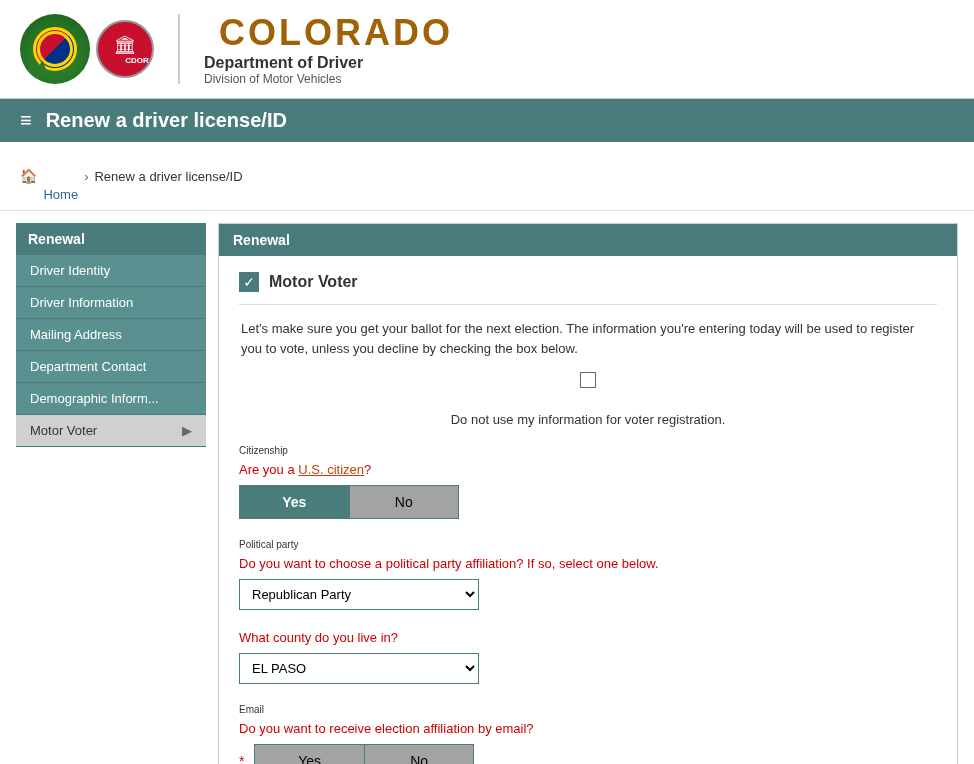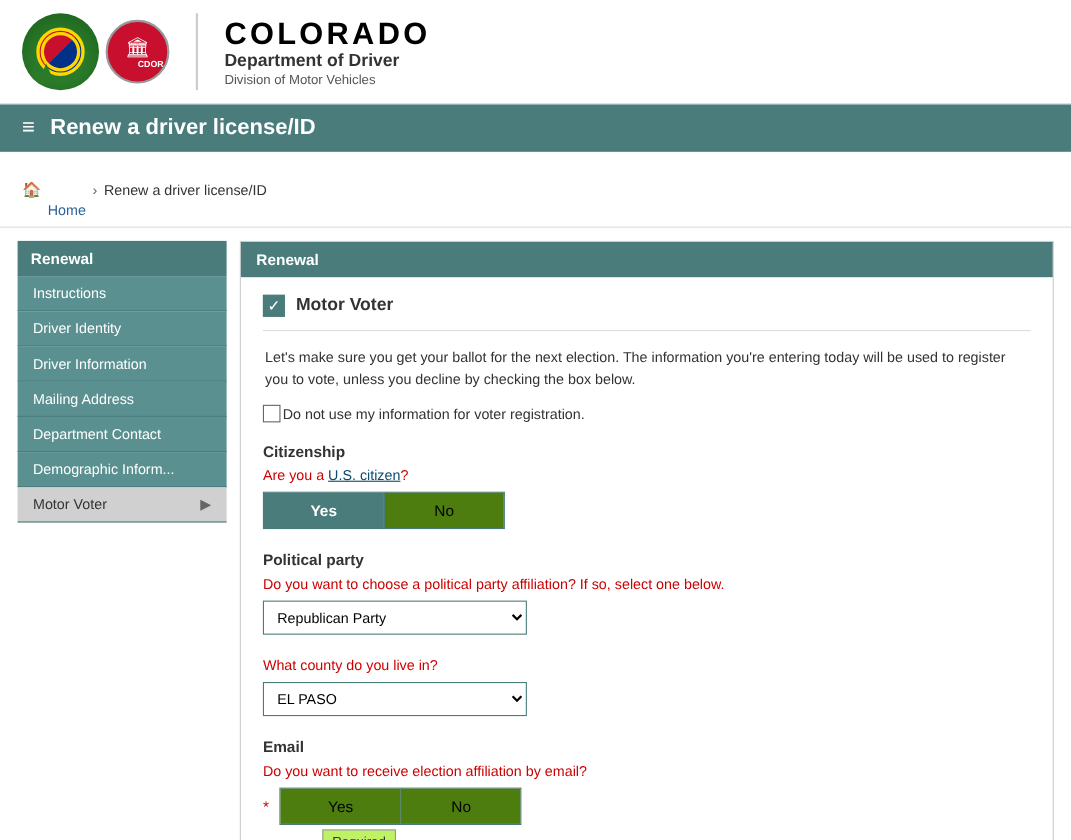--- a/index.html
+++ b/index.html
@@ -9,21 +9,21 @@
     .header { display: flex; align-items: center; padding: 12px 20px; border-bottom: 1px solid #ccc; background: #fff; }
     .header-logo { display: flex; align-items: center; gap: 12px; }
     .logo-circles { display: flex; align-items: center; gap: 6px; }
     .logo-circle-colorado { width: 70px; height: 70px; border-radius: 50%; background: radial-gradient(circle at 50% 60%, #2a7a2a 40%, #1a5c1a 100%); position: relative; overflow: hidden; display: flex; align-items: center; justify-content: center; }
     .logo-circle-colorado::before { content: ''; position: absolute; width: 38px; height: 38px; border-radius: 50%; background: linear-gradient(135deg, #c8102e 50%, #003087 50%); border: 3px solid #ffd700; }
     .logo-circle-cdor { width: 58px; height: 58px; border-radius: 50%; background: #c8102e; display: flex; align-items: center; justify-content: center; flex-direction: column; border: 2px solid #999; }
     .logo-circle-cdor .cdor-icon { font-size: 18px; color: #fff; }
     .logo-circle-cdor .cdor-text { font-size: 8px; color: #fff; font-weight: bold; margin-left: 24px; }
     .header-divider { width: 2px; height: 70px; background: #ccc; margin: 0 12px; }
     .header-title-block { display: flex; flex-direction: column; }
-    .header-title-block .co-title { font-size: 28px; font-weight: bold; letter-spacing: 3px; color: #000000; }
+    .header-title-block .co-title { font-size: 36px; font-weight: bold; letter-spacing: 3px; color: #a16207; margin-left: 15px; }
     .header-title-block .dept { font-size: 16px; font-weight: bold; color: #333; }
     .header-title-block .division { font-size: 12px; color: #555; }
 
     
     .top-nav { background: #4a7c7c; padding: 10px 20px; display: flex; align-items: center; gap: 14px; }
     .top-nav .hamburger { color: #fff; font-size: 20px; cursor: pointer; }
     .top-nav .page-title { color: #fff; font-size: 20px; font-weight: bold; }
 
     
     .breadcrumb { padding: 8px 20px; display: flex; align-items: center; gap: 6px; font-size: 13px; border-bottom: 1px solid #ddd; }
@@ -47,31 +47,31 @@
     .content-header { background: #4a7c7c; color: #fff; padding: 8px 14px; font-weight: bold; font-size: 14px; }
     .content-body { padding: 16px 20px; }
 
     
     .section-title-row { display: flex; align-items: center; gap: 10px; margin-bottom: 12px; }
     .checkbox-icon { width: 20px; height: 20px; background: #4a7c7c; border: 2px solid #4a7c7c; display: flex; align-items: center; justify-content: center; color: #fff; font-size: 14px; flex-shrink: 0; }
     .section-title { font-size: 16px; font-weight: bold; color: #333; }
 
     .info-text { font-size: 13px; color: #333; line-height: 1.5; margin-bottom: 14px; padding-left: 2px; }
 
-    .decline-row { display: flex; align-items: center; gap: 2px; margin-bottom: 18px; }
+    .decline-row { display: flex; align-items: center; gap: 24px; margin-bottom: 18px; flex-direction: column; }
     .decline-checkbox { width: 16px; height: 16px; border: 1px solid #666; background: #fff; flex-shrink: 0; }
     .decline-label { font-size: 13px; color: #333; }
 
     
     .subsection { margin-bottom: 20px; }
-    .subsection-title { font-size: 14px; font-weight: bold; color: #333; margin-bottom: 6px; }
+    .subsection-title { font-size: 10px; font-weight: normal; color: #333; margin-bottom: 6px; }
     .question-text { font-size: 13px; color: #c00; margin-bottom: 8px; }
 
     .yesno-group { display: flex; border: 1px solid #4a7c7c; width: 220px; }
-    .yesno-btn { flex: 1; padding: 8px 0; text-align: center; font-size: 14px; cursor: pointer; background: #4d7c0f; border: none; }
+    .yesno-btn { flex: 1; padding: 8px 0; text-align: center; font-size: 14px; cursor: pointer; background: #a3a3a3; border: none; }
     .yesno-btn.selected { background: #4a7c7c; color: #fff; font-weight: bold; }
     .yesno-btn + .yesno-btn { border-left: 1px solid #4a7c7c; }
 
     
     .select-field { width: 240px; padding: 6px 8px; border: 1px solid #4a7c7c; font-size: 13px; background: #fff; cursor: pointer; appearance: auto; }
 
     
     .county-select { width: 240px; padding: 6px 8px; border: 1px solid #4a7c7c; font-size: 13px; background: #fff; cursor: pointer; appearance: auto; }
 
     
@@ -118,21 +118,20 @@
   <span class="home-icon">🏠</span>
   <a href="#">Home</a>
   <span class="separator">›</span>
   <span class="current">Renew a driver license/ID</span>
 </div>
 
 <div class="main-layout">
 
   <div class="sidebar">
     <div class="sidebar-header">Renewal</div>
-    <div class="sidebar-item">Instructions</div>
     <div class="sidebar-item">Driver Identity</div>
     <div class="sidebar-item">Driver Information</div>
     <div class="sidebar-item">Mailing Address</div>
     <div class="sidebar-item">Department Contact</div>
     <div class="sidebar-item">Demographic Inform...</div>
     <div class="sidebar-item active">
       <span>Motor Voter</span>
       <span class="arrow">▶</span>
     </div>
   </div>
@@ -151,21 +150,21 @@
       <p class="info-text">Let's make sure you get your ballot for the next election. The information you're entering today will be used to register you to vote, unless you decline by checking the box below.</p>
 
       <div class="decline-row">
         <div class="decline-checkbox"></div>
         <span class="decline-label">Do not use my information for voter registration.</span>
       </div>
 
       <div class="subsection">
         <div class="subsection-title">Citizenship</div>
         <div class="question-text">
-          Are you a <span style="color:#0c4a6e;text-decoration:underline;cursor:pointer;">U.S. citizen</span>?
+          Are you a <span style="color:#c2410c;text-decoration:underline;cursor:pointer;">U.S. citizen</span>?
         </div>
         <div class="yesno-group">
           <button class="yesno-btn selected">Yes</button>
           <button class="yesno-btn">No</button>
         </div>
       </div>
 
       <div class="subsection">
         <div class="subsection-title">Political party</div>
         <div class="question-text">Do you want to choose a political party affiliation? If so, select one below.</div>

